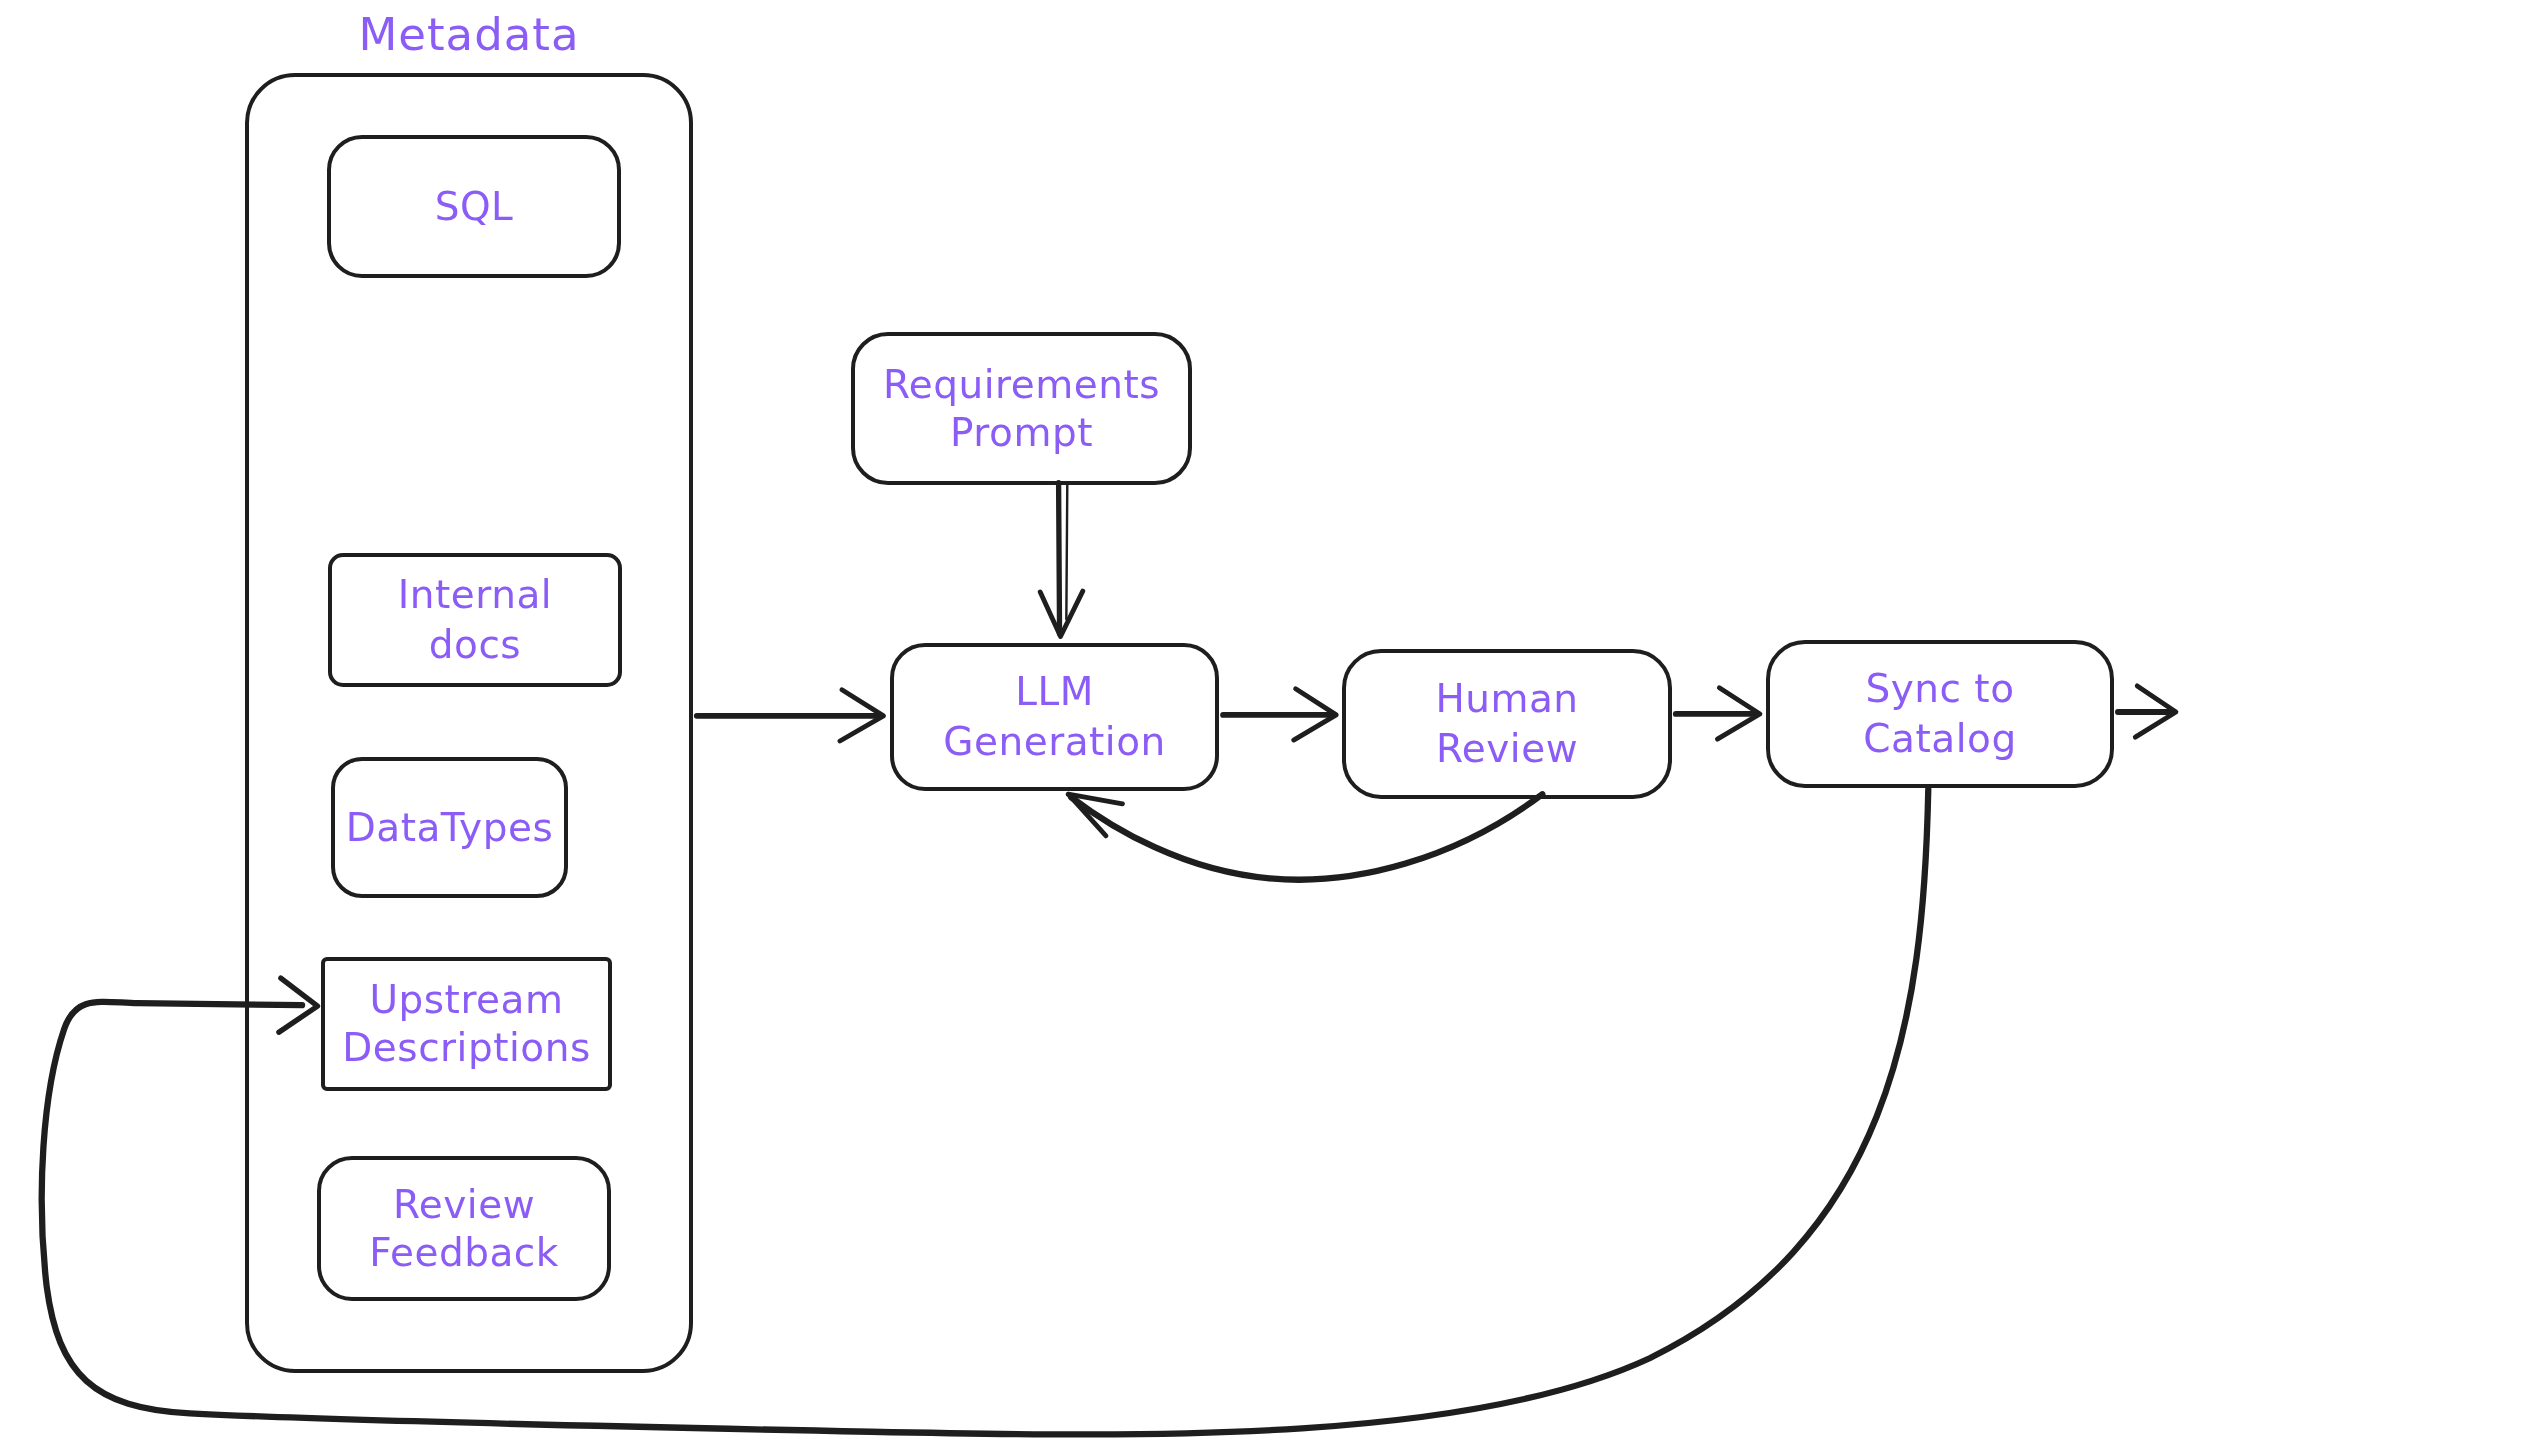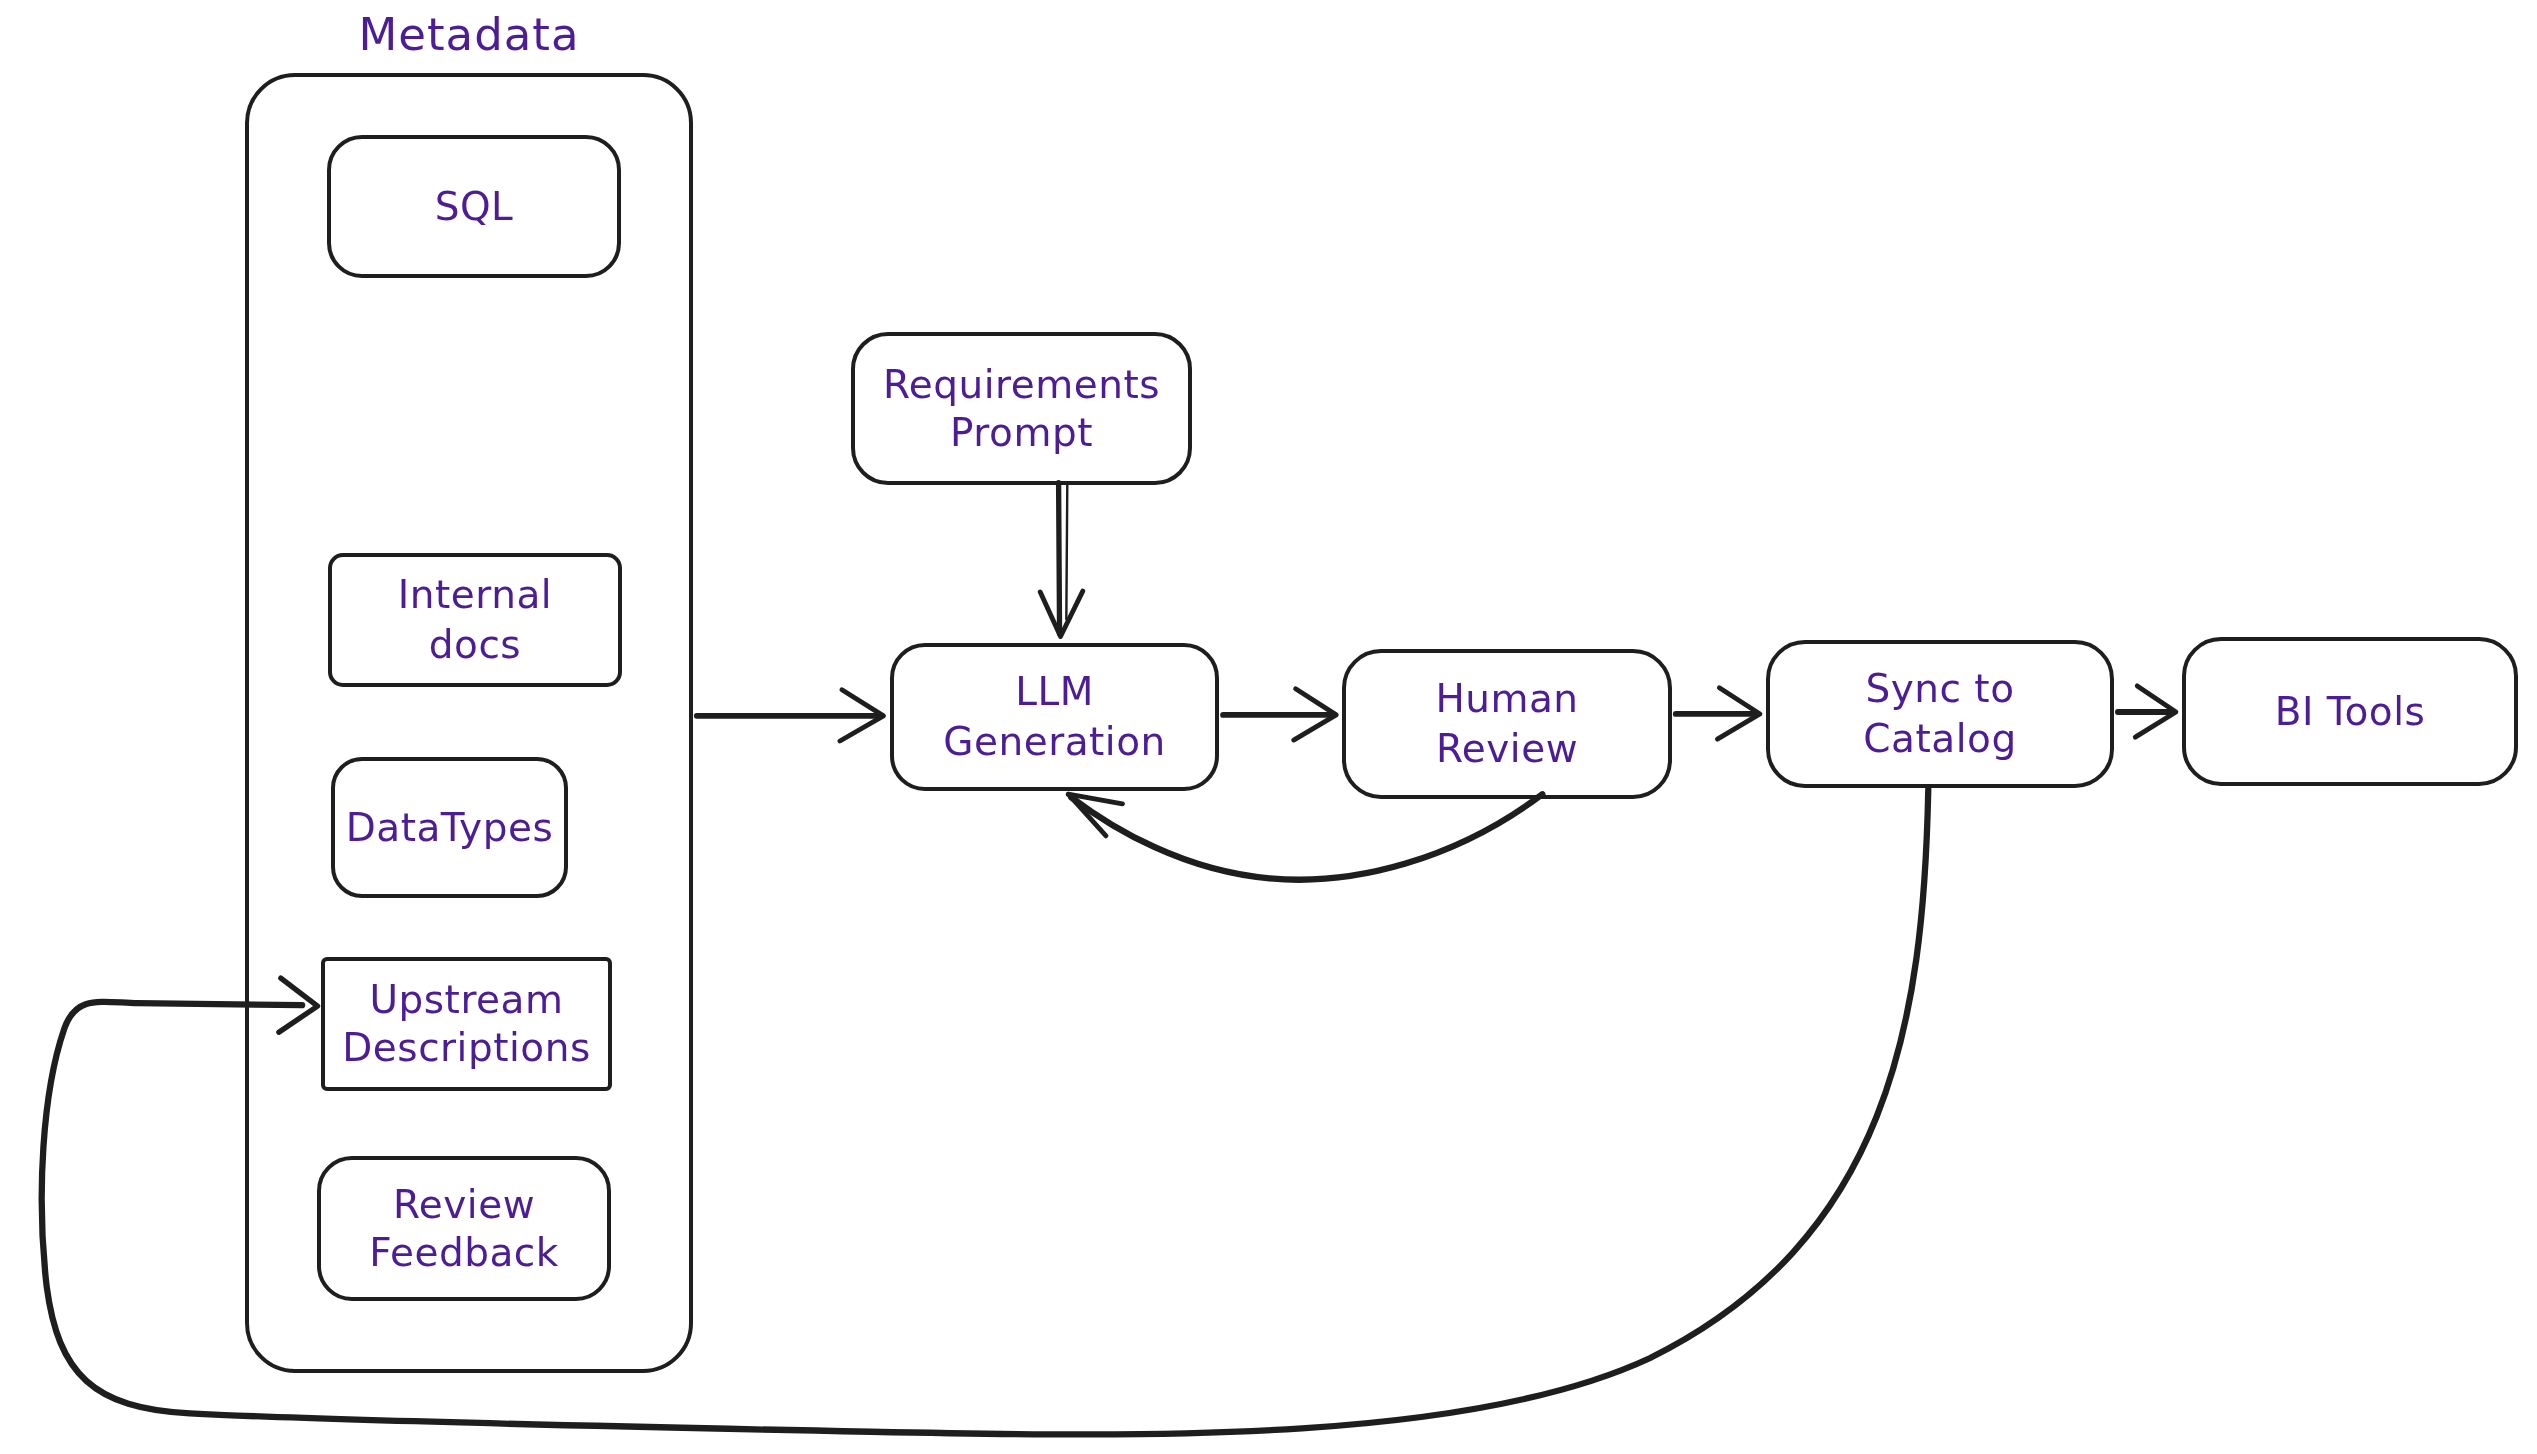--- a/index.html
+++ b/index.html
@@ -6,21 +6,21 @@
     margin: 0;
     padding: 0;
     background: #ffffff;
   }
   .canvas {
     position: relative;
     width: 2538px;
     height: 1454px;
     background: #ffffff;
     font-family: "DejaVu Sans", "Liberation Sans", sans-serif;
-    color: #4c1d95;
+    color: #8b5cf6;
     overflow: hidden;
   }
   .group {
     position: absolute;
     border: 4.8px solid #1e1e1e;
     border-radius: 50px;
     background: #ffffff;
     box-sizing: border-box;
   }
   .group-title {
@@ -102,23 +102,20 @@
   </div>
 
   <div class="node" style="left:1342px; top:643px; width:330px; height:150px; border-radius:39px;margin-top:6px;">
     <span>Human Review</span>
   </div>
 
   <div class="node" style="left:1766px; top:640px; width:348px; height:148px; border-radius:39px;">
     <span>Sync to Catalog</span>
   </div>
 
-  <div class="node" style="left:2182px; top:637px; width:336px; height:149px; border-radius:39px;">
-    <span>BI Tools</span>
-  </div>
 
   <svg class="connectors" viewBox="0 0 2623 1503" xmlns="http://www.w3.org/2000/svg">
 
     <g>
       <line x1="1094" y1="499" x2="1095" y2="655" stroke-width="5.5"></line>
       <line x1="1103" y1="500" x2="1102" y2="640" stroke-width="2.5"></line>
       <path d="M1075,612 L1096,658 L1119,611" stroke-width="5"></path>
     </g>
 
     <g>

